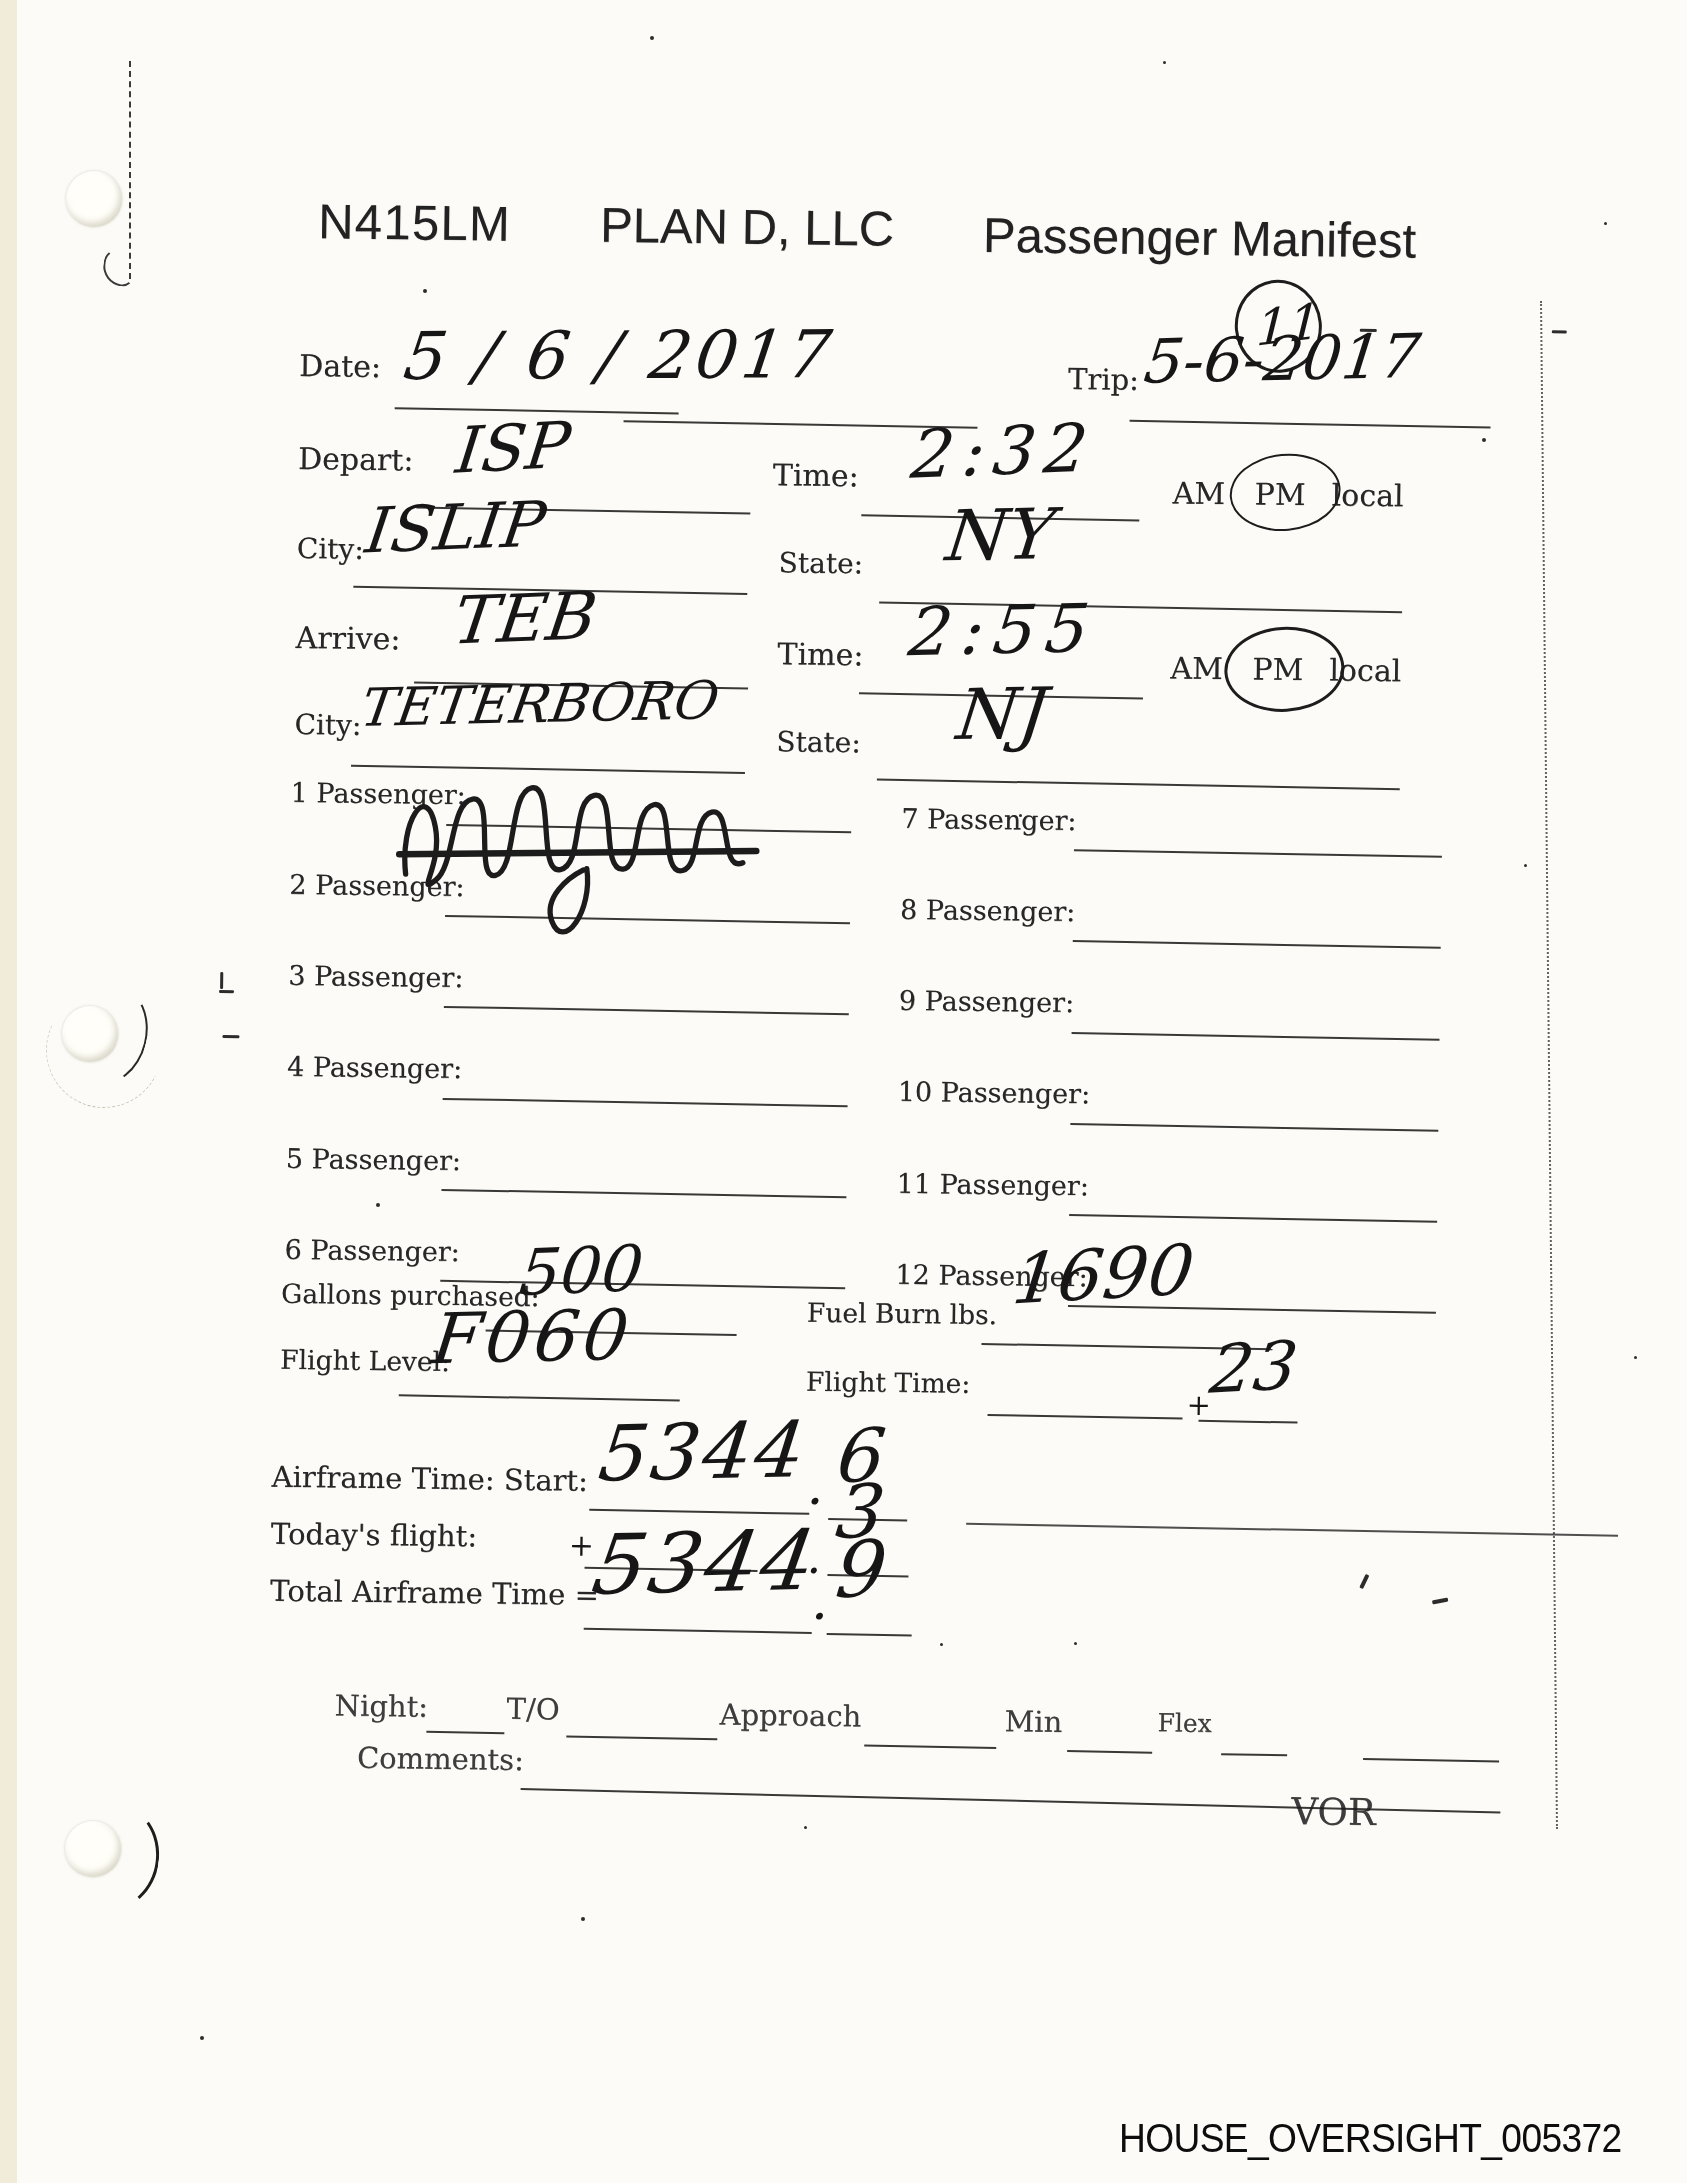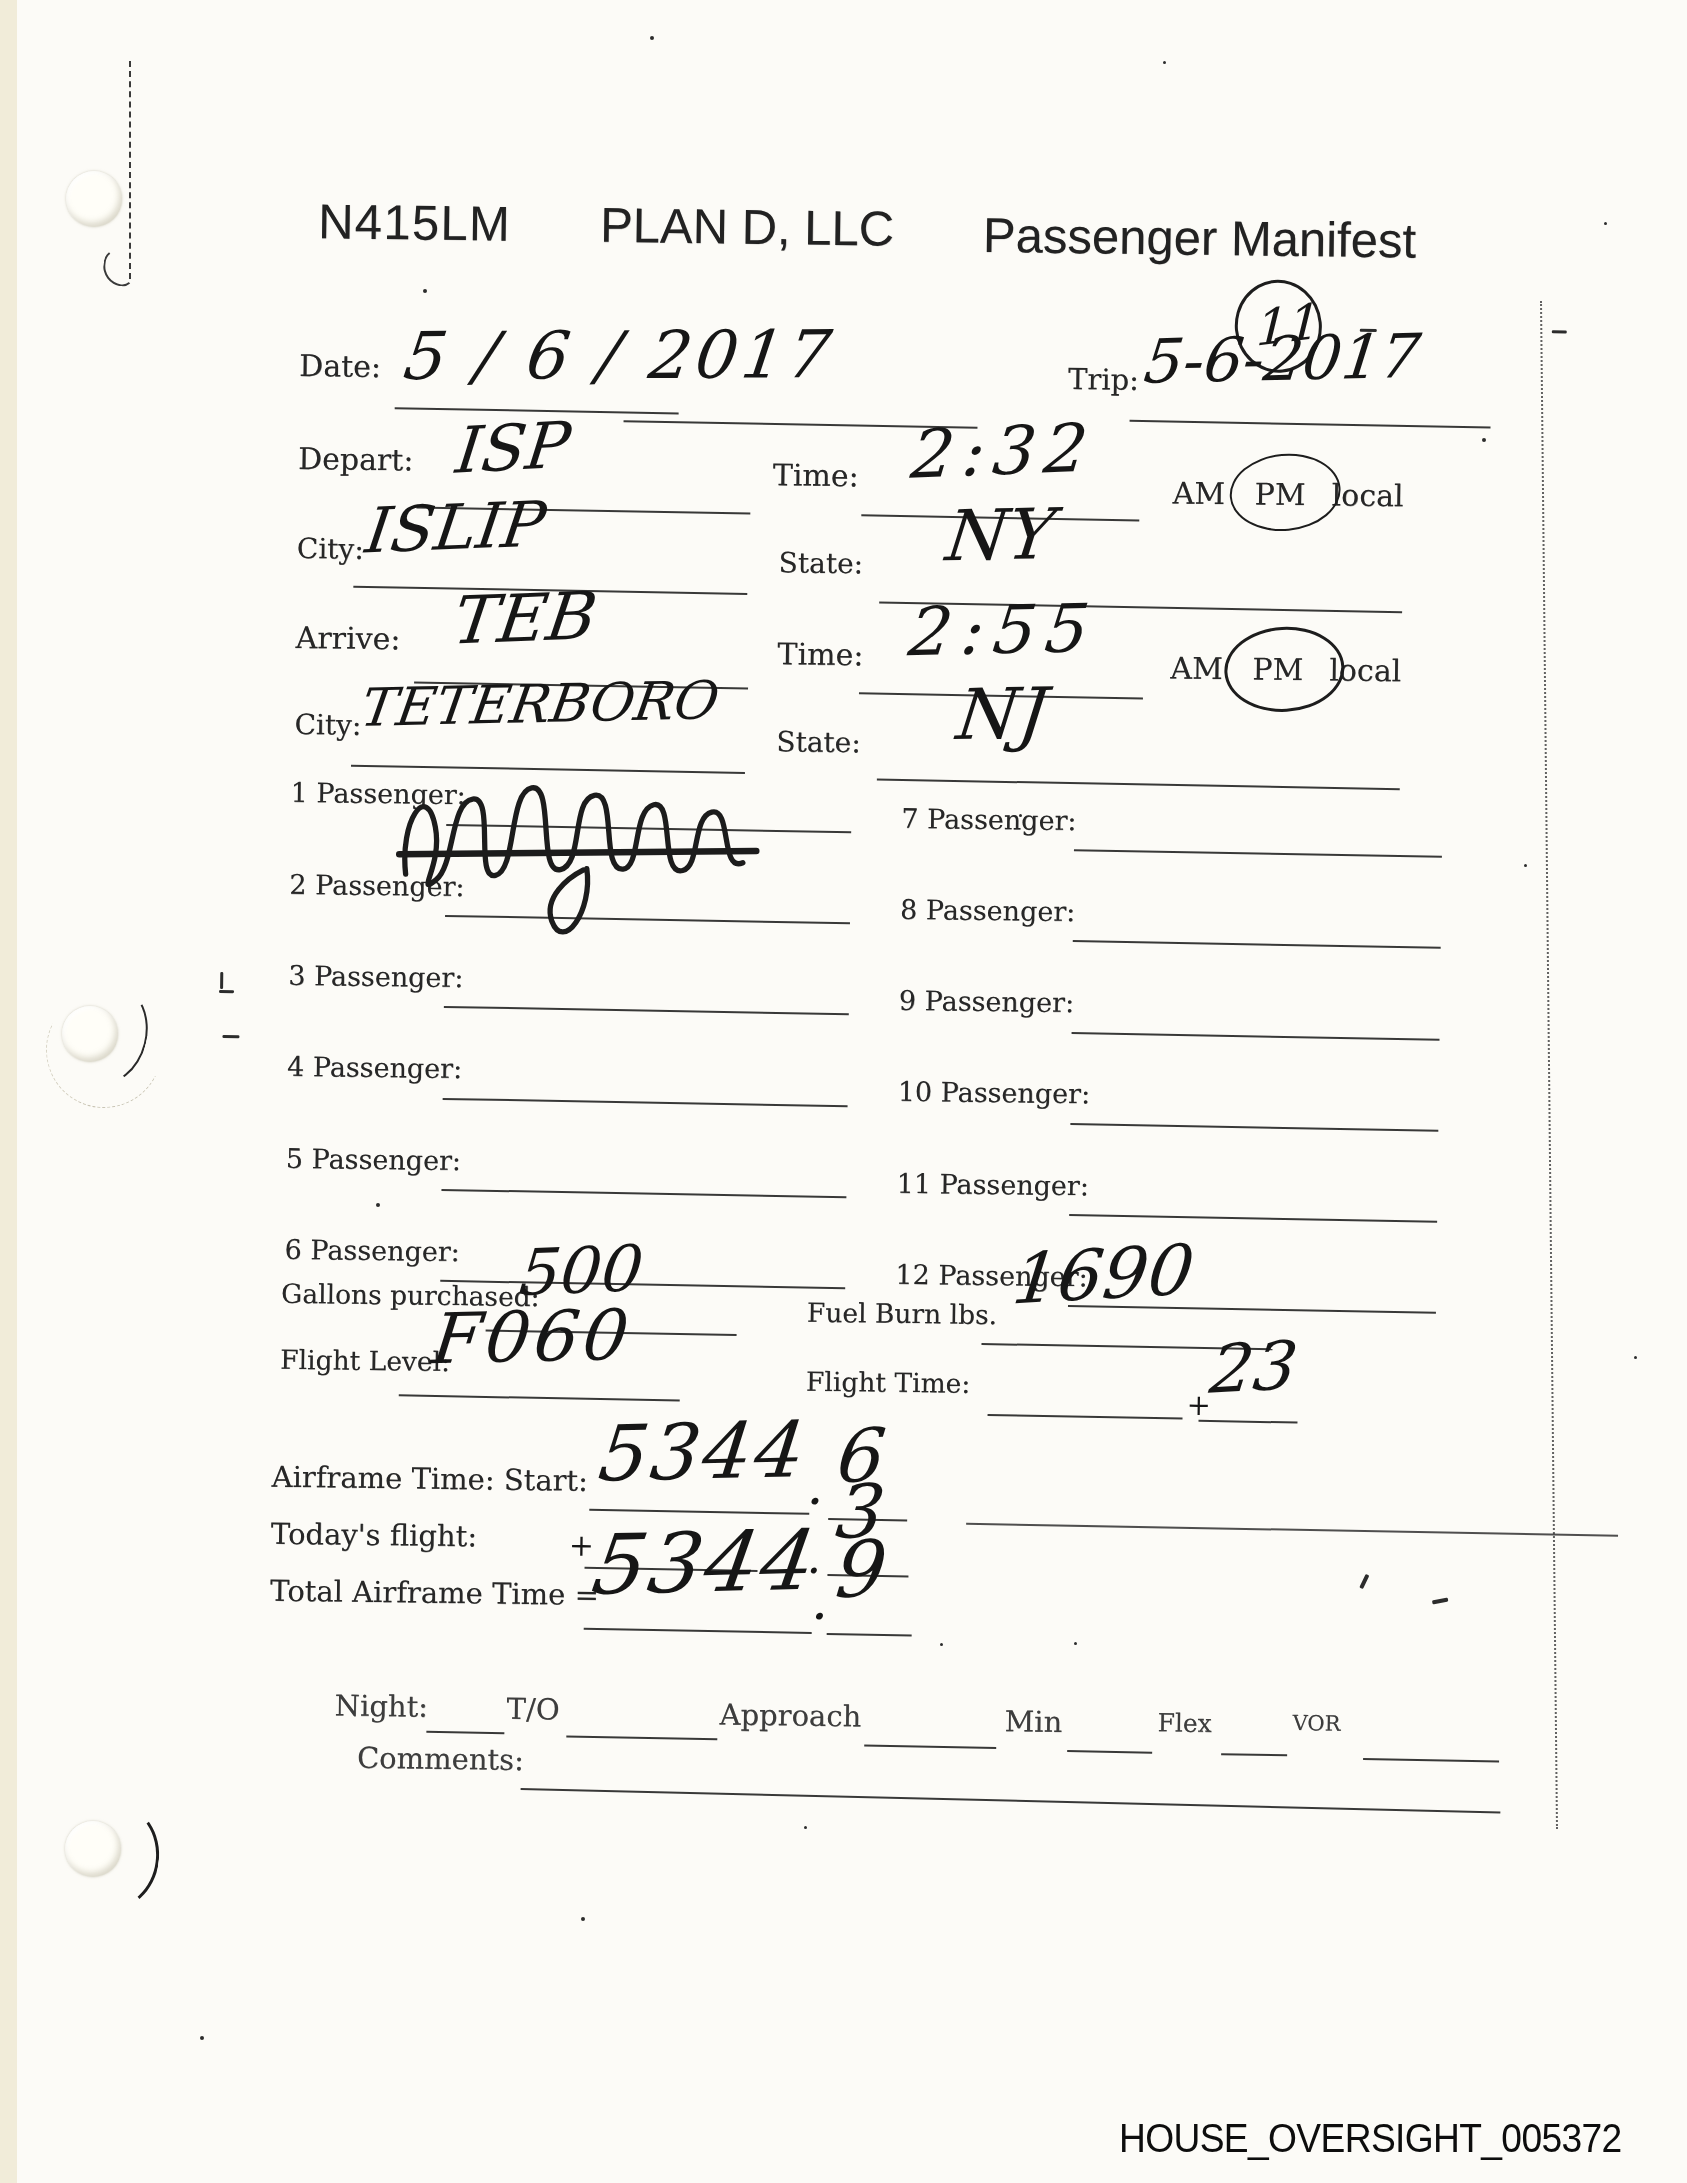--- a/index.html
+++ b/index.html
@@ -220,21 +220,21 @@
     <div class="lbl faded" style="left:357px;top:1687px;font-size:29px;">Night:</div>
     <div class="line" style="left:449px;top:1725px;width:78px;"></div>
     <div class="lbl faded" style="left:529px;top:1688px;font-size:29px;">T/O</div>
     <div class="line" style="left:589px;top:1728px;width:151px;"></div>
     <div class="lbl faded" style="left:742px;top:1691px;font-size:29px;">Approach</div>
     <div class="line" style="left:887px;top:1733px;width:132px;"></div>
     <div class="lbl faded" style="left:1027px;top:1694px;font-size:29px;">Min</div>
     <div class="line" style="left:1090px;top:1736px;width:85px;"></div>
     <div class="lbl faded" style="left:1180px;top:1695px;font-size:25px;">Flex</div>
     <div class="line" style="left:1244px;top:1737px;width:66px;"></div>
-    <div class="lbl faded" style="left:1315px;top:1696px;font-size:21px;text-align:center;">VOR</div>
+    <div class="lbl faded" style="left:1315px;top:1776px;font-size:37px;text-align:center;">VOR</div>
     <div class="line" style="left:1386px;top:1740px;width:136px;"></div>
 
     <div class="lbl faded" style="left:380px;top:1739px;font-size:29px;">Comments:</div>
     <div class="line" style="left:544px;top:1781px;width:980px;transform:rotate(.62deg);"></div>
 
     <div class="dash-mark" style="left:233px;top:969px;width:3.3px;height:17px;"></div>
     <div class="dash-mark" style="left:232px;top:987px;width:14.6px;height:3.3px;"></div>
     <div class="dash-mark" style="left:236px;top:1032px;width:17px;height:3.3px;"></div>
     <div class="dash-mark" style="left:1383px;top:1556px;width:4px;height:14.6px;transform:rotate(25deg);"></div>
     <div class="dash-mark" style="left:1453px;top:1580px;width:16px;height:4px;transform:rotate(-12deg);"></div>

